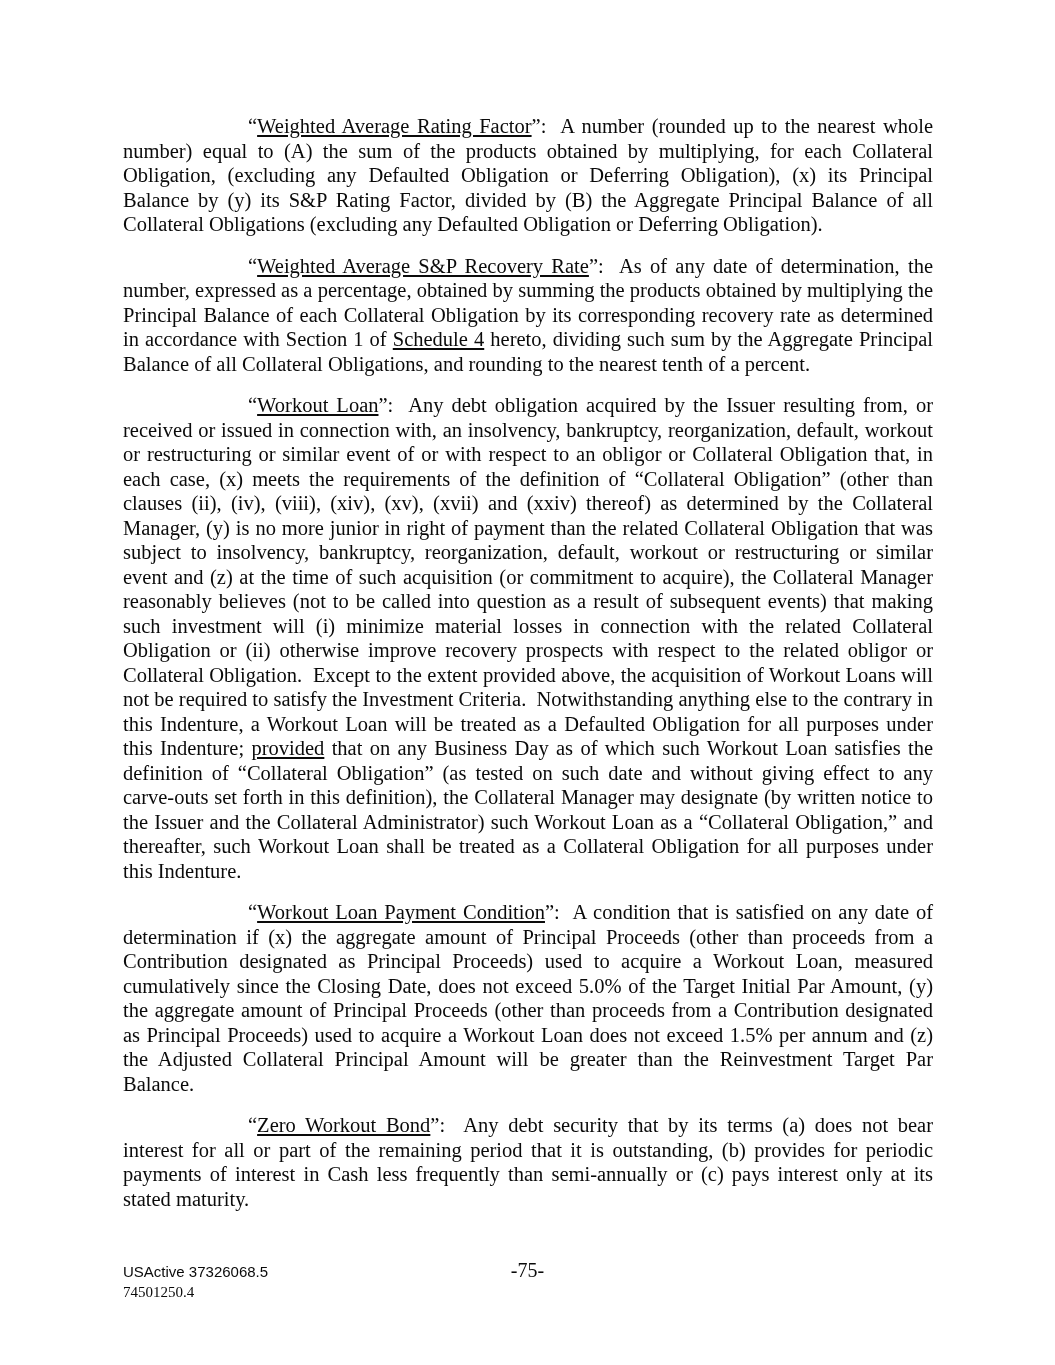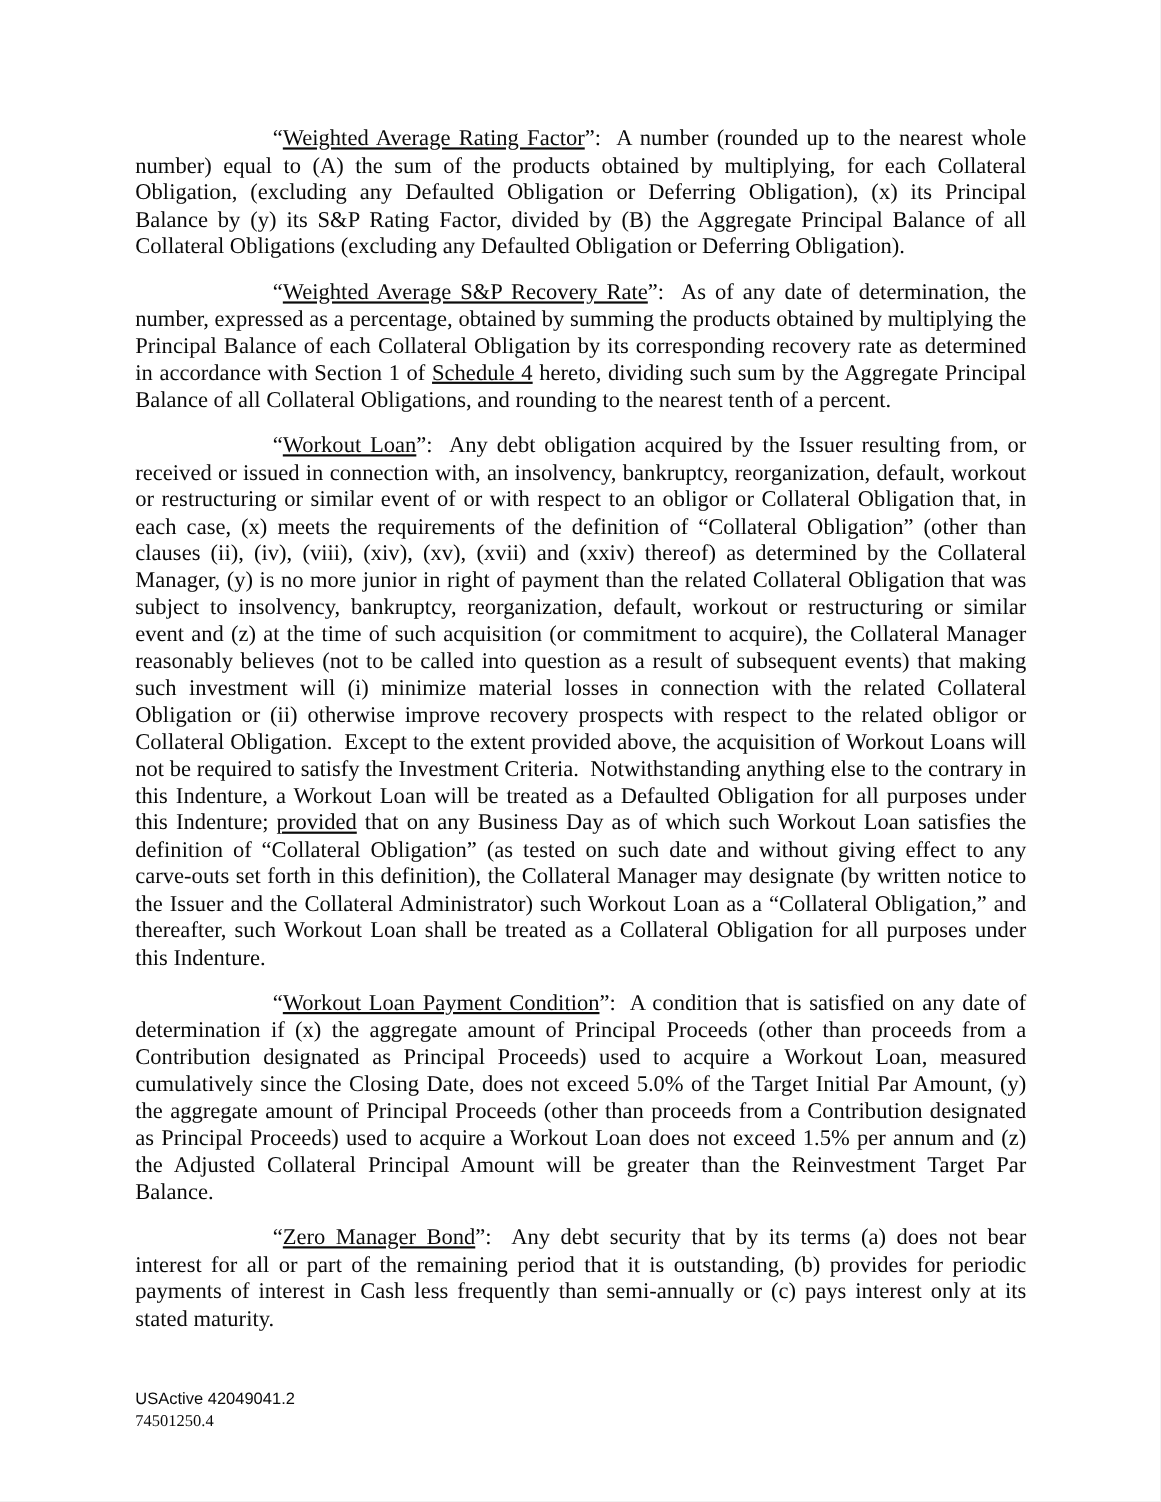--- a/index.html
+++ b/index.html
@@ -66,23 +66,24 @@
   <div class="content">
 
     <p><span>“</span><span class="u">Weighted Average Rating Factor</span><span>”:&nbsp; A number (rounded up to the nearest whole number) equal to (A) the sum of the products obtained by multiplying, for each Collateral Obligation, (excluding any Defaulted Obligation or Deferring Obligation), (x) its Principal Balance by (y) its S&amp;P Rating Factor, divided by (B) the Aggregate Principal Balance of all Collateral Obligations (excluding any Defaulted Obligation or Deferring Obligation).</span></p>
 
     <p><span>“</span><span class="u">Weighted Average S&amp;P Recovery Rate</span><span>”:&nbsp; As of any date of determination, the number, expressed as a percentage, obtained by summing the products obtained by multiplying the Principal Balance of each Collateral Obligation by its corresponding recovery rate as determined in accordance with Section 1 of </span><span class="u">Schedule 4</span><span> hereto, dividing such sum by the Aggregate Principal Balance of all Collateral Obligations, and rounding to the nearest tenth of a percent.</span></p>
 
     <p><span>“</span><span class="u">Workout Loan</span><span>”:&nbsp; Any debt obligation acquired by the Issuer resulting from, or received or issued in connection with, an insolvency, bankruptcy, reorganization, default, workout or restructuring or similar event of or with respect to an obligor or Collateral Obligation that, in each case, (x) meets the requirements of the definition of “Collateral Obligation” (other than clauses (ii), (iv), (viii), (xiv), (xv), (xvii) and (xxiv) thereof) as determined by the Collateral Manager, (y) is no more junior in right of payment than the related Collateral Obligation that was subject to insolvency, bankruptcy, reorganization, default, workout or restructuring or similar event and (z) at the time of such acquisition (or commitment to acquire), the Collateral Manager reasonably believes (not to be called into question as a result of subsequent events) that making such investment will (i) minimize material losses in connection with the related Collateral Obligation or (ii) otherwise improve recovery prospects with respect to the related obligor or Collateral Obligation.&nbsp; Except to the extent provided above, the acquisition of Workout Loans will not be required to satisfy the Investment Criteria.&nbsp; Notwithstanding anything else to the contrary in this Indenture, a Workout Loan will be treated as a Defaulted Obligation for all purposes under this Indenture; </span><span class="u">provided</span><span> that on any Business Day as of which such Workout Loan satisfies the definition of “Collateral Obligation” (as tested on such date and without giving effect to any carve-outs set forth in this definition), the Collateral Manager may designate (by written notice to the Issuer and the Collateral Administrator) such Workout Loan as a “Collateral Obligation,” and thereafter, such Workout Loan shall be treated as a Collateral Obligation for all purposes under this Indenture.</span></p>
 
     <p><span>“</span><span class="u">Workout Loan Payment Condition</span><span>”:&nbsp; A condition that is satisfied on any date of determination if (x) the aggregate amount of Principal Proceeds (other than proceeds from a Contribution designated as Principal Proceeds) used to acquire a Workout Loan, measured cumulatively since the Closing Date, does not exceed 5.0% of the Target Initial Par Amount, (y) the aggregate amount of Principal Proceeds (other than proceeds from a Contribution designated as Principal Proceeds) used to acquire a Workout Loan does not exceed 1.5% </span><span class="i">per annum</span><span> and (z) the Adjusted Collateral Principal Amount will be greater than the Reinvestment Target Par Balance.</span></p>
 
-    <p><span>“</span><span class="u">Zero Manager Bond</span><span>”:&nbsp; Any debt security that by its terms (a) does not bear interest for all or part of the remaining period that it is outstanding, (b) provides for periodic payments of interest in Cash less frequently than semi-annually or (c) pays interest only at its stated maturity.</span></p>
+    <p><span>“</span><span class="u">Zero Workout Bond</span><span>”:&nbsp; Any debt security that by its terms (a) does not bear interest for all or part of the remaining period that it is outstanding, (b) provides for periodic payments of interest in Cash less frequently than semi-annually or (c) pays interest only at its stated maturity.</span></p>
 
   </div>
 
   <div class="footer-left">
-    <div class="footer-doc-id">USActive 42049041.2</div>
+    <div class="footer-doc-id">USActive 37326068.5</div>
     <div class="footer-version">74501250.4</div>
   </div>
 
+  <div class="page-number">-75-</div>
 
 </div>
 
 </body></html>

